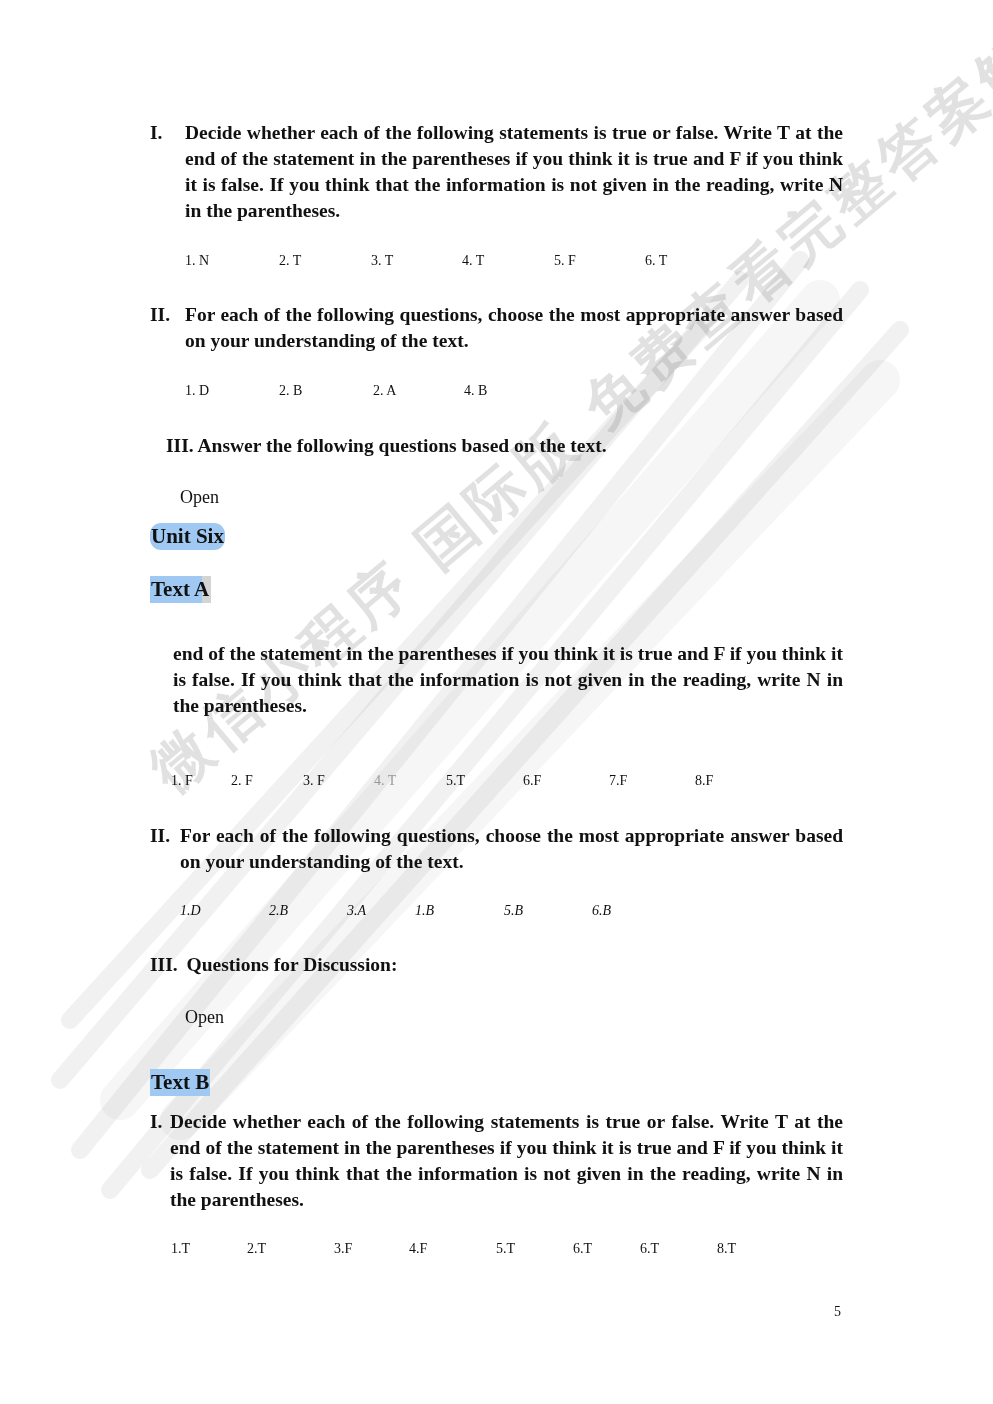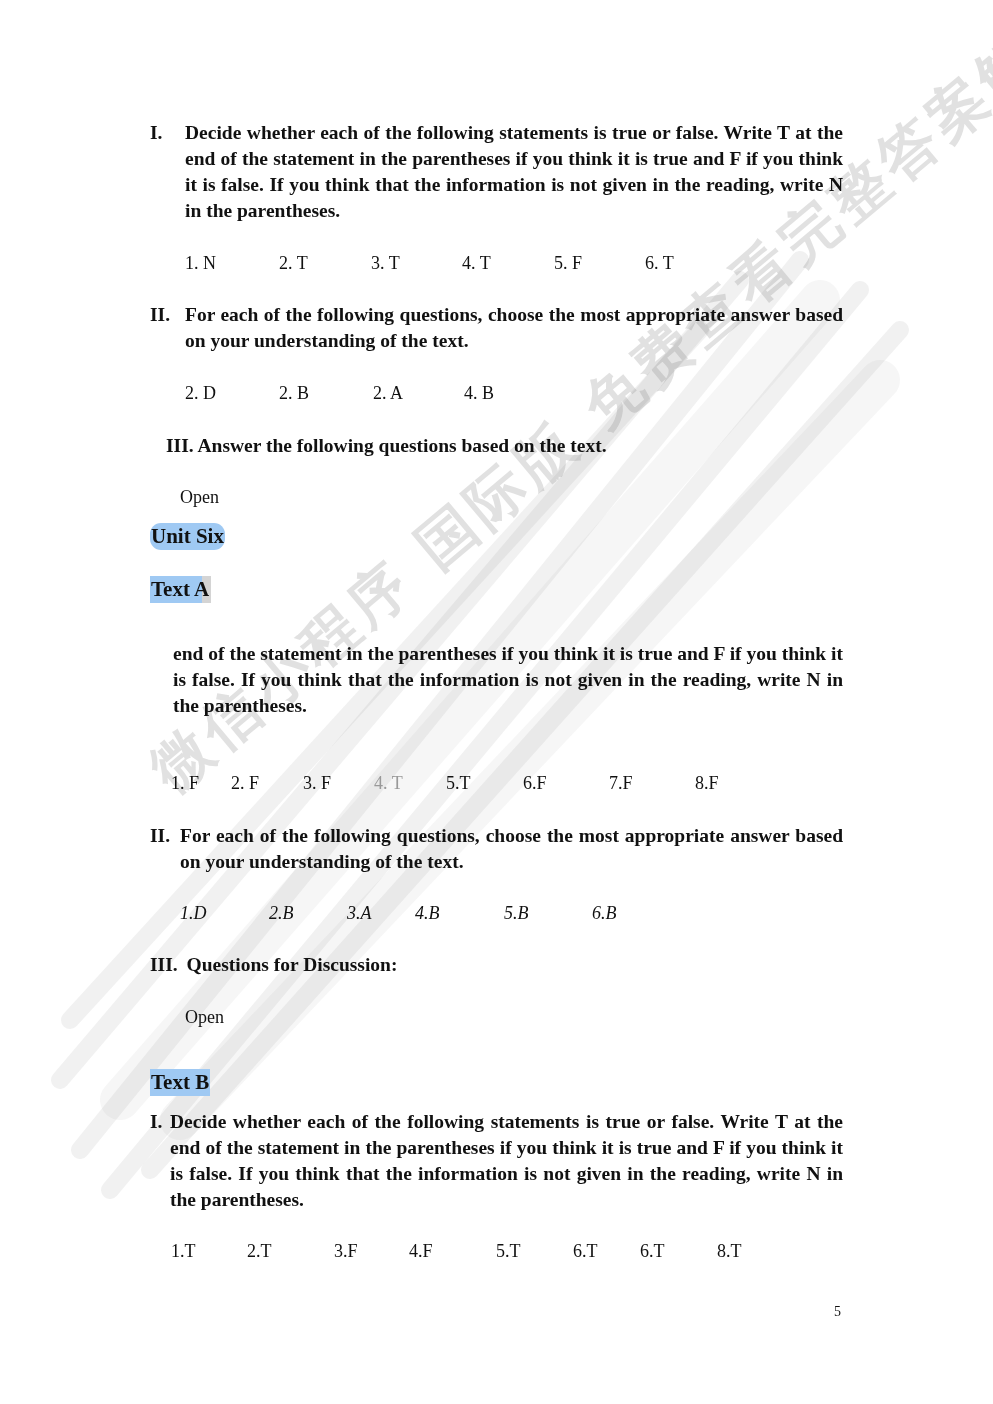--- a/index.html
+++ b/index.html
@@ -36,21 +36,21 @@
     }
     .instr .num { position: absolute; left: 0; top: 0; }
     .heading {
       font-weight: bold;
       font-size: 21px;
       background: #9fc9f3;
       padding: 0 1px;
       line-height: 27px;
     }
     .answers {
-      font-size: 18px;
+      font-size: 14px;
       white-space: nowrap;
     }
     .answers span { position: absolute; top: 0; }
     .plain { font-size: 18px; }
     .pagenum { font-size: 14px; }
   </style>
 </head>
 <body>
 
 <div class="watermark">
@@ -81,21 +81,21 @@
   <span style="left:277px">4. T</span>
   <span style="left:369px">5. F</span>
   <span style="left:460px">6. T</span>
 </div>
 
 <div class="abs instr" style="left:150px; top:302px; width:693px;">
   <span class="num">II.</span>
   <div style="margin-left:35px;">For each of the following questions, choose the most appropriate answer based on your understanding of the text.</div>
 </div>
 <div class="abs answers" style="left:185px; top:383px; width:400px; height:24px;">
-  <span style="left:0px">2. D</span>
+  <span style="left:0px">1. D</span>
   <span style="left:94px">2. B</span>
   <span style="left:188px">2. A</span>
   <span style="left:279px">4. B</span>
 </div>
 
 <div class="abs instr" style="left:150px; top:433px; width:693px;margin-left:16px;">
   <span>III.</span>
   <span>Answer the following questions based on the text.</span>
 </div>
 <div class="abs plain" style="left:180px; top:487px;">Open</div>
@@ -119,21 +119,21 @@
 </div>
 
 <div class="abs instr" style="left:150px; top:823px; width:693px;">
   <span class="num">II.</span>
   <div style="margin-left:30px;">For each of the following questions, choose the most appropriate answer based on your understanding of the text.</div>
 </div>
 <div class="abs answers" style="left:180px; top:903px; width:500px; height:24px;font-style:italic;">
   <span style="left:0px">1.D</span>
   <span style="left:89px">2.B</span>
   <span style="left:167px">3.A</span>
-  <span style="left:235px">4.B</span>
+  <span style="left:235px">1.B</span>
   <span style="left:324px">5.B</span>
   <span style="left:412px">6.B</span>
 </div>
 
 <div class="abs instr" style="left:150px; top:952px; width:693px;">
   <span>III.</span>
   <span style="margin-left:4px;">Questions for Discussion:</span>
 </div>
 <div class="abs plain" style="left:185px; top:1007px;">Open</div>
 

